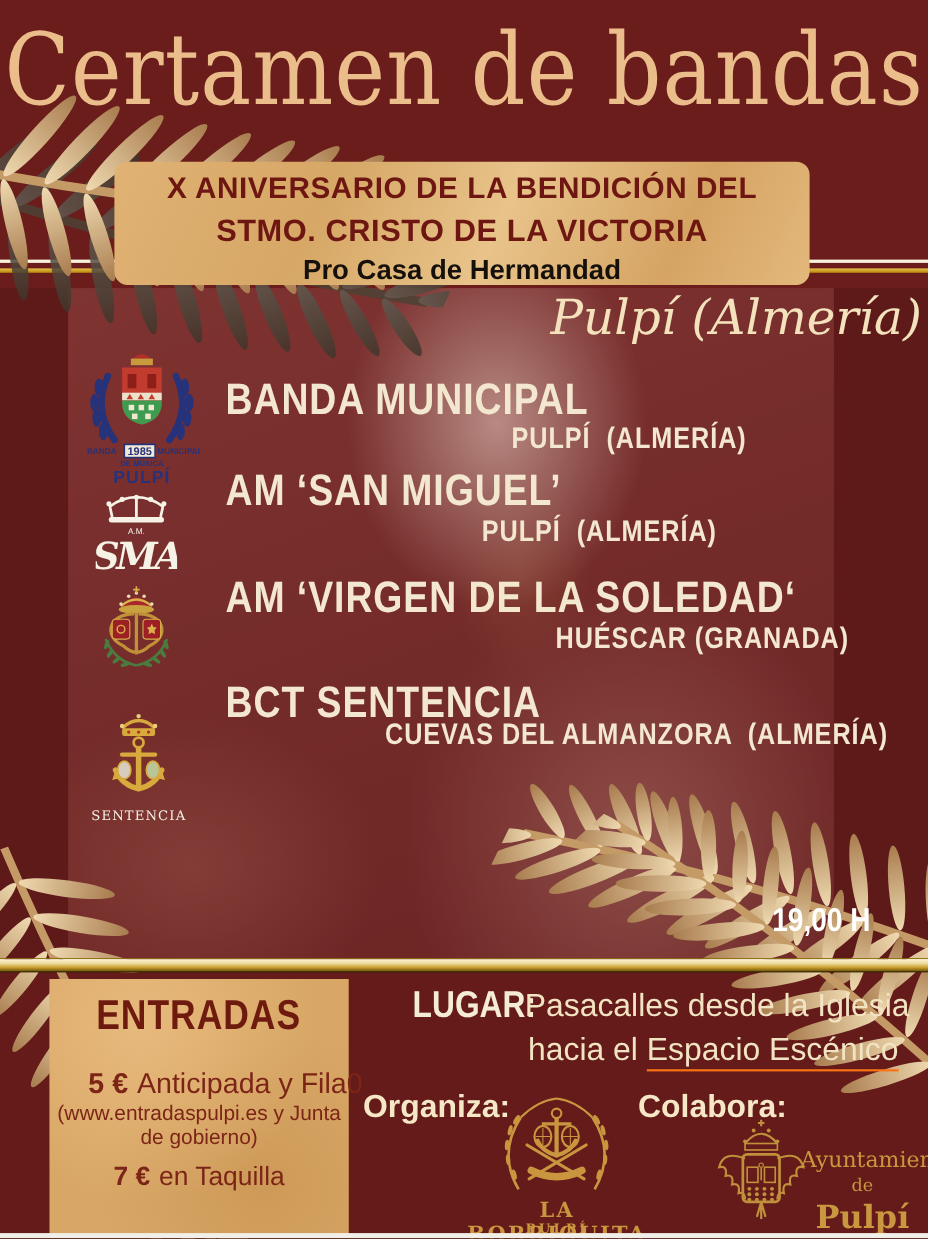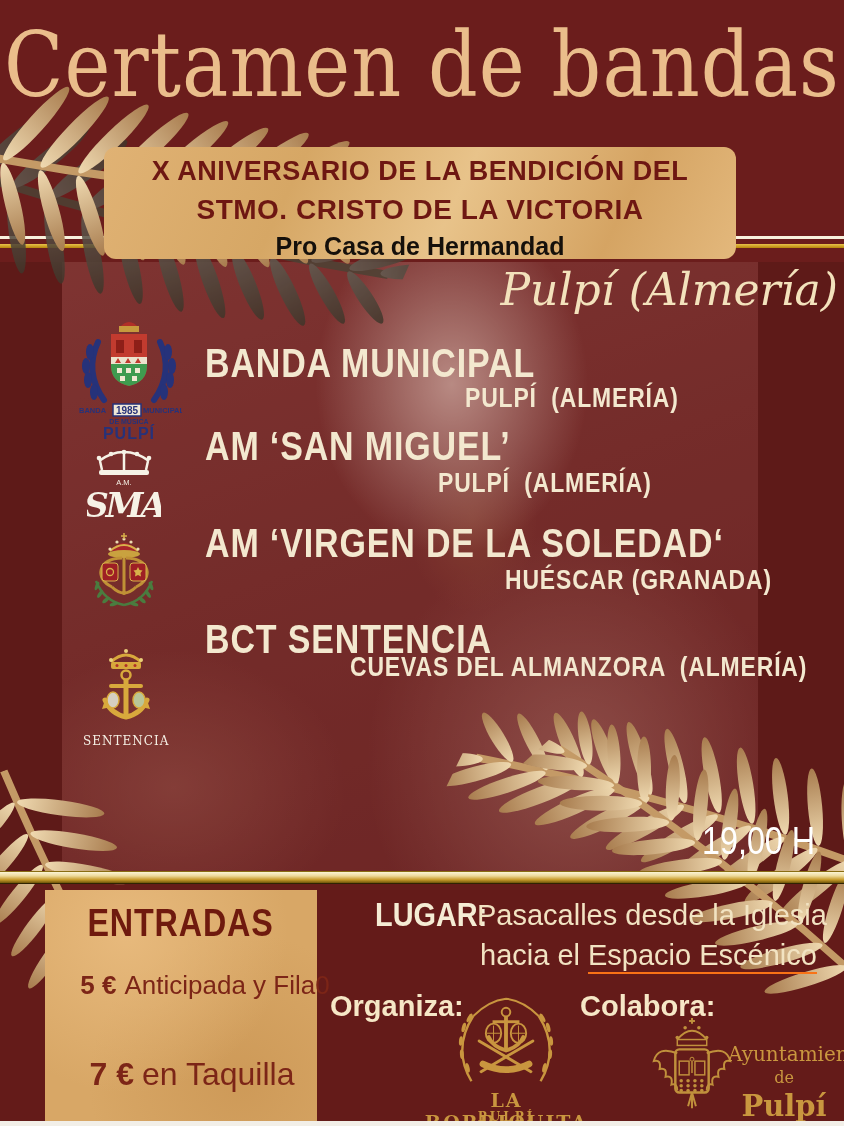--- a/index.html
+++ b/index.html
@@ -47,42 +47,42 @@
     background:linear-gradient(115deg,#e0b274,#d6a765 30%,#e8c38a 55%,#d5a463 80%,#e3b87c);
     text-align:center;padding-top:9px;border-radius:12px;}
   .banner-l1{font-size:27px;font-weight:bold;color:#6e1712;letter-spacing:.5px;}
   .banner-l2{font-size:28px;font-weight:bold;color:#6e1712;letter-spacing:.5px;margin-top:7px;}
   .banner-l3{font-size:25px;font-weight:bold;color:#15100b;margin-top:6px;}
   
   .place-script{right:6px;top:264px;z-index:3;font-family:"DejaVu Serif",serif;
     font-style:italic;font-size:44px;color:#f3e2bc;}
   .date-script{left:14px;top:797px;z-index:3;font-family:"DejaVu Serif",serif;
     font-style:italic;font-size:58px;color:#f7efdd;white-space:nowrap;}
-  .time{left:702px;top:820px;z-index:3;font-size:38px;font-weight:normal;color:#ffffff;}
+  .time{left:702px;top:820px;z-index:3;font-size:30px;font-weight:bold;color:#ffffff;}
   
   .cond{display:inline-block;transform:scaleX(.85);transform-origin:left center;white-space:pre;}
   .band-name{z-index:3;font-size:40px;font-weight:bold;color:#f3e8cf;letter-spacing:1px;line-height:1;}
   .band-loc{z-index:3;font-size:27px;font-weight:bold;color:#f3e8cf;letter-spacing:1px;line-height:1;}
   .band-logo{z-index:3;}
   .band-logo svg{width:100%;height:100%;display:block;}
   .sent-caption{left:83px;top:734px;width:86px;z-index:3;text-align:center;
     font-family:"DejaVu Serif",serif;font-size:12px;letter-spacing:1px;color:#f4efe4;}
   
   .tickets{left:45px;top:890px;width:272px;height:232px;z-index:3;
     background:
       radial-gradient(ellipse at 30% 18%, rgba(235,190,130,.8), rgba(235,190,130,0) 60%),
       radial-gradient(ellipse at 72% 82%, rgba(201,148,82,.7), rgba(201,148,82,0) 55%),
       #d8a766;
     text-align:center;color:#7c2517;}
   .tickets .heading{position:absolute;top:12px;left:0;width:100%;font-size:38px;font-weight:bold;
     color:#6f1a0e;letter-spacing:1px;}
   .tickets .heading .cond{transform-origin:center center;}
   .tk-p1{position:absolute;top:80px;left:0;width:100%;font-size:26px;padding-left:24px;}
   .tk-note{position:absolute;top:112px;left:0;width:100%;font-size:19px;line-height:1.15;}
-  .tk-p2{position:absolute;top:166px;left:0;width:100%;font-size:32px;padding-left:11px;}
+  .tk-p2{position:absolute;top:166px;left:0;width:100%;font-size:24px;}
   .tk-amt{font-weight:bold;}
   .tk-lbl{margin-left:8px;}
   
   .venue{left:375px;top:895px;width:462px;z-index:3;color:#f2e3c2;}
   .venue-label{position:absolute;left:0;top:0;font-size:34px;font-weight:bold;color:#f5ecd4;}
   .venue-line1{position:absolute;left:102px;top:4px;font-size:29px;}
   .venue-line2{position:absolute;left:105px;top:44px;font-size:29px;}
   .venue-underline{border-bottom:2px solid #f97316;padding-bottom:1px;margin-left:8px;}
   .org-label{left:330px;top:990px;z-index:3;font-size:29px;font-weight:bold;color:#f6e7c6;}
   .col-label{left:580px;top:990px;z-index:3;font-size:29px;font-weight:bold;color:#f6e7c6;}
@@ -290,20 +290,22 @@
 
   <div class="abs time"><span class="cond">19,00 H</span></div>
   <div class="abs gold-band"></div>
 
   <div class="abs tickets">
     <div class="heading"><span class="cond">ENTRADAS</span></div>
     <div class="tk-p1">
       <span class="tk-amt">5 €</span><span class="tk-lbl">Anticipada y Fila0</span>
     </div>
     <div class="tk-note">
+      <div>(www.entradaspulpi.es y Junta</div>
+      <div>de gobierno)</div>
     </div>
     <div class="tk-p2">
       <span class="tk-amt">7 €</span><span class="tk-lbl">en Taquilla</span>
     </div>
   </div>
 
   <div class="abs venue">
     <span class="venue-label"><span class="cond">LUGAR:</span></span>
     <span class="venue-line1">Pasacalles desde la Iglesia</span>
     <span class="venue-line2"><span>hacia el</span><span class="venue-underline">Espacio Escénico</span></span>

